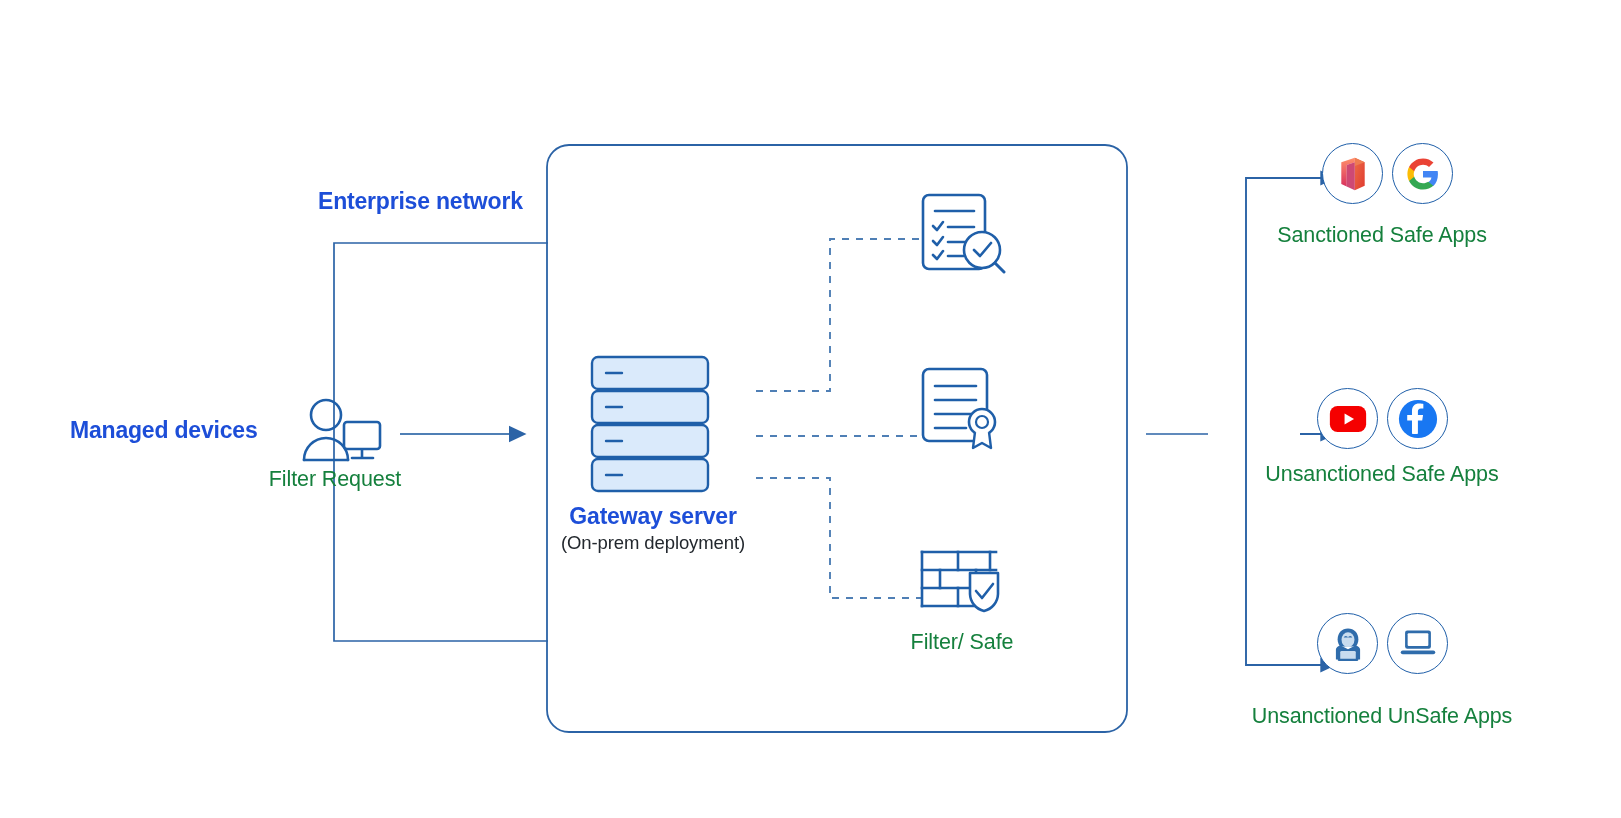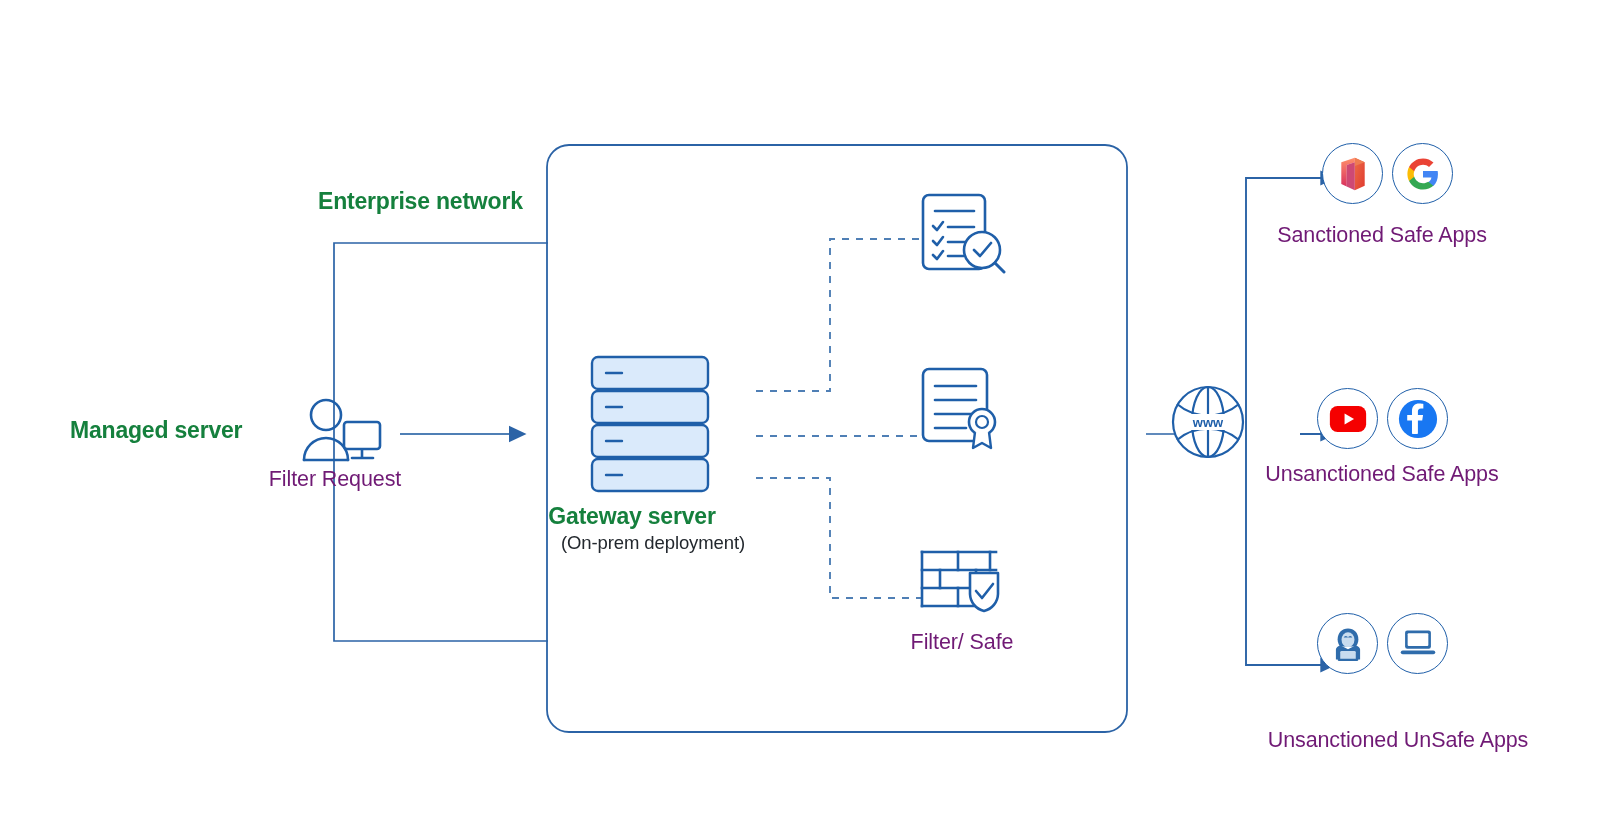--- a/index.html
+++ b/index.html
@@ -28,25 +28,25 @@
   }
   .lbl {
     position: absolute;
     color: #20252b;
     white-space: nowrap;
   }
   .lbl-bold {
     font-weight: bold;
     font-size: 23px;
     letter-spacing: -0.2px;
-    color: #15803d;
+    color: #1d4ed8;
   }
   .lbl-plain {
     font-size: 21.5px;
-    color: #701a75;
+    color: #15803d;
     letter-spacing: -0.1px;
   }
   .lbl-sub {
     font-size: 18.5px;
     color: #23282e;
     letter-spacing: -0.1px;
   }
   .center-x {
     transform: translateX(-50%);
   }
@@ -97,21 +97,21 @@
 
     <path d="M756,478 L830,478 L830,598 L922,598" fill="none" stroke="#4f7fb5" stroke-width="1.9" stroke-dasharray="7 7"></path>
 
     <line x1="1146" y1="434" x2="1208" y2="434" stroke="#2b63a6" stroke-width="1.7"></line>
 
     <path d="M1246,434 L1246,178 L1334,178" fill="none" stroke="#2b63a6" stroke-width="1.9" marker-end="url(#arrowSolid)"></path>
     <path d="M1300,434 L1334,434" fill="none" stroke="#2b63a6" stroke-width="1.9" marker-end="url(#arrowSolid)"></path>
     <path d="M1246,434 L1246,665 L1334,665" fill="none" stroke="#2b63a6" stroke-width="1.9" marker-end="url(#arrowSolid)"></path>
   </svg>
 
-  <div class="lbl lbl-bold" style="left:70px; top:417px;">Managed server</div>
+  <div class="lbl lbl-bold" style="left:70px; top:417px;">Managed devices</div>
 
   <div class="icon-box" style="left:300px; top:398px; width:84px; height:68px;">
     <svg viewBox="0 0 84 68" width="84" height="68" xmlns="http://www.w3.org/2000/svg">
       <circle cx="26" cy="17" r="15" fill="none" stroke="#1f5fa9" stroke-width="2.6"></circle>
       <path d="M4,62 a22,22 0 0 1 44,0" fill="none" stroke="#1f5fa9" stroke-width="2.6" stroke-linecap="round"></path>
       <line x1="4" y1="62" x2="48" y2="62" stroke="#1f5fa9" stroke-width="2.6" stroke-linecap="round"></line>
       <rect x="44" y="24" width="36" height="27" rx="3" ry="3" fill="#ffffff" stroke="#1f5fa9" stroke-width="2.6"></rect>
       <line x1="62" y1="51" x2="62" y2="59" stroke="#1f5fa9" stroke-width="2.6"></line>
       <line x1="52" y1="60" x2="73" y2="60" stroke="#1f5fa9" stroke-width="2.6" stroke-linecap="round"></line>
     </svg>
@@ -131,21 +131,21 @@
       </g>
       <g stroke="#1f5fa9" stroke-width="2.4" stroke-linecap="round">
         <line x1="16" y1="18" x2="32" y2="18"></line>
         <line x1="16" y1="52" x2="32" y2="52"></line>
         <line x1="16" y1="86" x2="32" y2="86"></line>
         <line x1="16" y1="120" x2="32" y2="120"></line>
       </g>
     </svg>
   </div>
 
-  <div class="lbl lbl-bold center-x" style="left:632px; top:503px;">Gateway server</div>
+  <div class="lbl lbl-bold center-x" style="left:653px; top:503px;">Gateway server</div>
   <div class="lbl lbl-sub center-x" style="left:653px; top:532px;text-align:right;">(On-prem deployment)</div>
 
   <div class="icon-box" style="left:920px; top:192px; width:86px; height:82px;">
     <svg viewBox="0 0 86 82" width="86" height="82" xmlns="http://www.w3.org/2000/svg">
       <rect x="3" y="3" width="62" height="74" rx="6" ry="6" fill="#ffffff" stroke="#1f5fa9" stroke-width="2.6"></rect>
       <g stroke="#1f5fa9" stroke-width="2.6" stroke-linecap="round">
         <line x1="15" y1="19" x2="54" y2="19"></line>
         <line x1="28" y1="35" x2="54" y2="35"></line>
         <line x1="28" y1="50" x2="48" y2="50"></line>
         <line x1="28" y1="64" x2="44" y2="64"></line>
@@ -192,31 +192,20 @@
         <line x1="38" y1="40" x2="38" y2="58"></line>
         <line x1="70" y1="4" x2="70" y2="22"></line>
       </g>
       <path d="M50,25 L78,25 L78,46 a18,18 0 0 1 -14,17 a18,18 0 0 1 -14,-17 z" fill="#ffffff" stroke="#1f5fa9" stroke-width="2.6" stroke-linejoin="round"></path>
       <polyline points="56,43 62,50 73,36" fill="none" stroke="#1f5fa9" stroke-width="2.6" stroke-linecap="round" stroke-linejoin="round"></polyline>
     </svg>
   </div>
 
   <div class="lbl lbl-plain center-x" style="left:962px; top:630px;">Filter/ Safe</div>
 
-  <div class="icon-box" style="left:1170px; top:384px; width:76px; height:76px;">
-    <svg viewBox="0 0 76 76" width="76" height="76" xmlns="http://www.w3.org/2000/svg">
-      <circle cx="38" cy="38" r="35" fill="#ffffff" stroke="#1f5fa9" stroke-width="2.2"></circle>
-      <ellipse cx="38" cy="38" rx="16" ry="35" fill="none" stroke="#1f5fa9" stroke-width="2.2"></ellipse>
-      <line x1="38" y1="3" x2="38" y2="73" stroke="#1f5fa9" stroke-width="2.2"></line>
-      <path d="M7,20 a48,48 0 0 0 62,0" fill="none" stroke="#1f5fa9" stroke-width="2.2"></path>
-      <path d="M7,56 a48,48 0 0 1 62,0" fill="none" stroke="#1f5fa9" stroke-width="2.2"></path>
-      <rect x="19" y="30" width="38" height="16" fill="#ffffff"></rect>
-      <text x="38" y="43" text-anchor="middle" font-family="Liberation Sans, sans-serif" font-size="13" font-weight="bold" fill="#1f5fa9">www</text>
-    </svg>
-  </div>
 
   <div class="app-circle" style="left:1322px; top:143px; width:61px; height:61px;">
     <div class="app-inner">
       <svg viewBox="0 0 40 40" width="36" height="36" xmlns="http://www.w3.org/2000/svg">
         <defs>
           <linearGradient id="msoA" x1="0" y1="0" x2="1" y2="1">
             <stop offset="0%" stop-color="#ed6c47"></stop>
             <stop offset="100%" stop-color="#e03a2f"></stop>
           </linearGradient>
           <linearGradient id="msoB" x1="0" y1="0" x2="0" y2="1">
@@ -282,15 +271,15 @@
   <div class="app-circle" style="left:1387px; top:613px; width:61px; height:61px;">
     <div class="app-inner">
       <svg viewBox="0 0 44 36" width="38" height="31" xmlns="http://www.w3.org/2000/svg">
         <rect x="7" y="3" width="30" height="21" rx="2.6" ry="2.6" fill="#2f6cab"></rect>
         <rect x="10" y="6" width="24" height="15" rx="1.2" ry="1.2" fill="#ffffff"></rect>
         <rect x="2" y="26" width="40" height="4.4" rx="2.2" ry="2.2" fill="#2f6cab"></rect>
       </svg>
     </div>
   </div>
 
-  <div class="lbl lbl-plain center-x" style="left:1382px; top:728px;margin-left:16px;">Unsanctioned UnSafe Apps</div>
+  <div class="lbl lbl-plain center-x" style="left:1382px; top:704px;">Unsanctioned UnSafe Apps</div>
 
 </div>
 
 </body></html>

